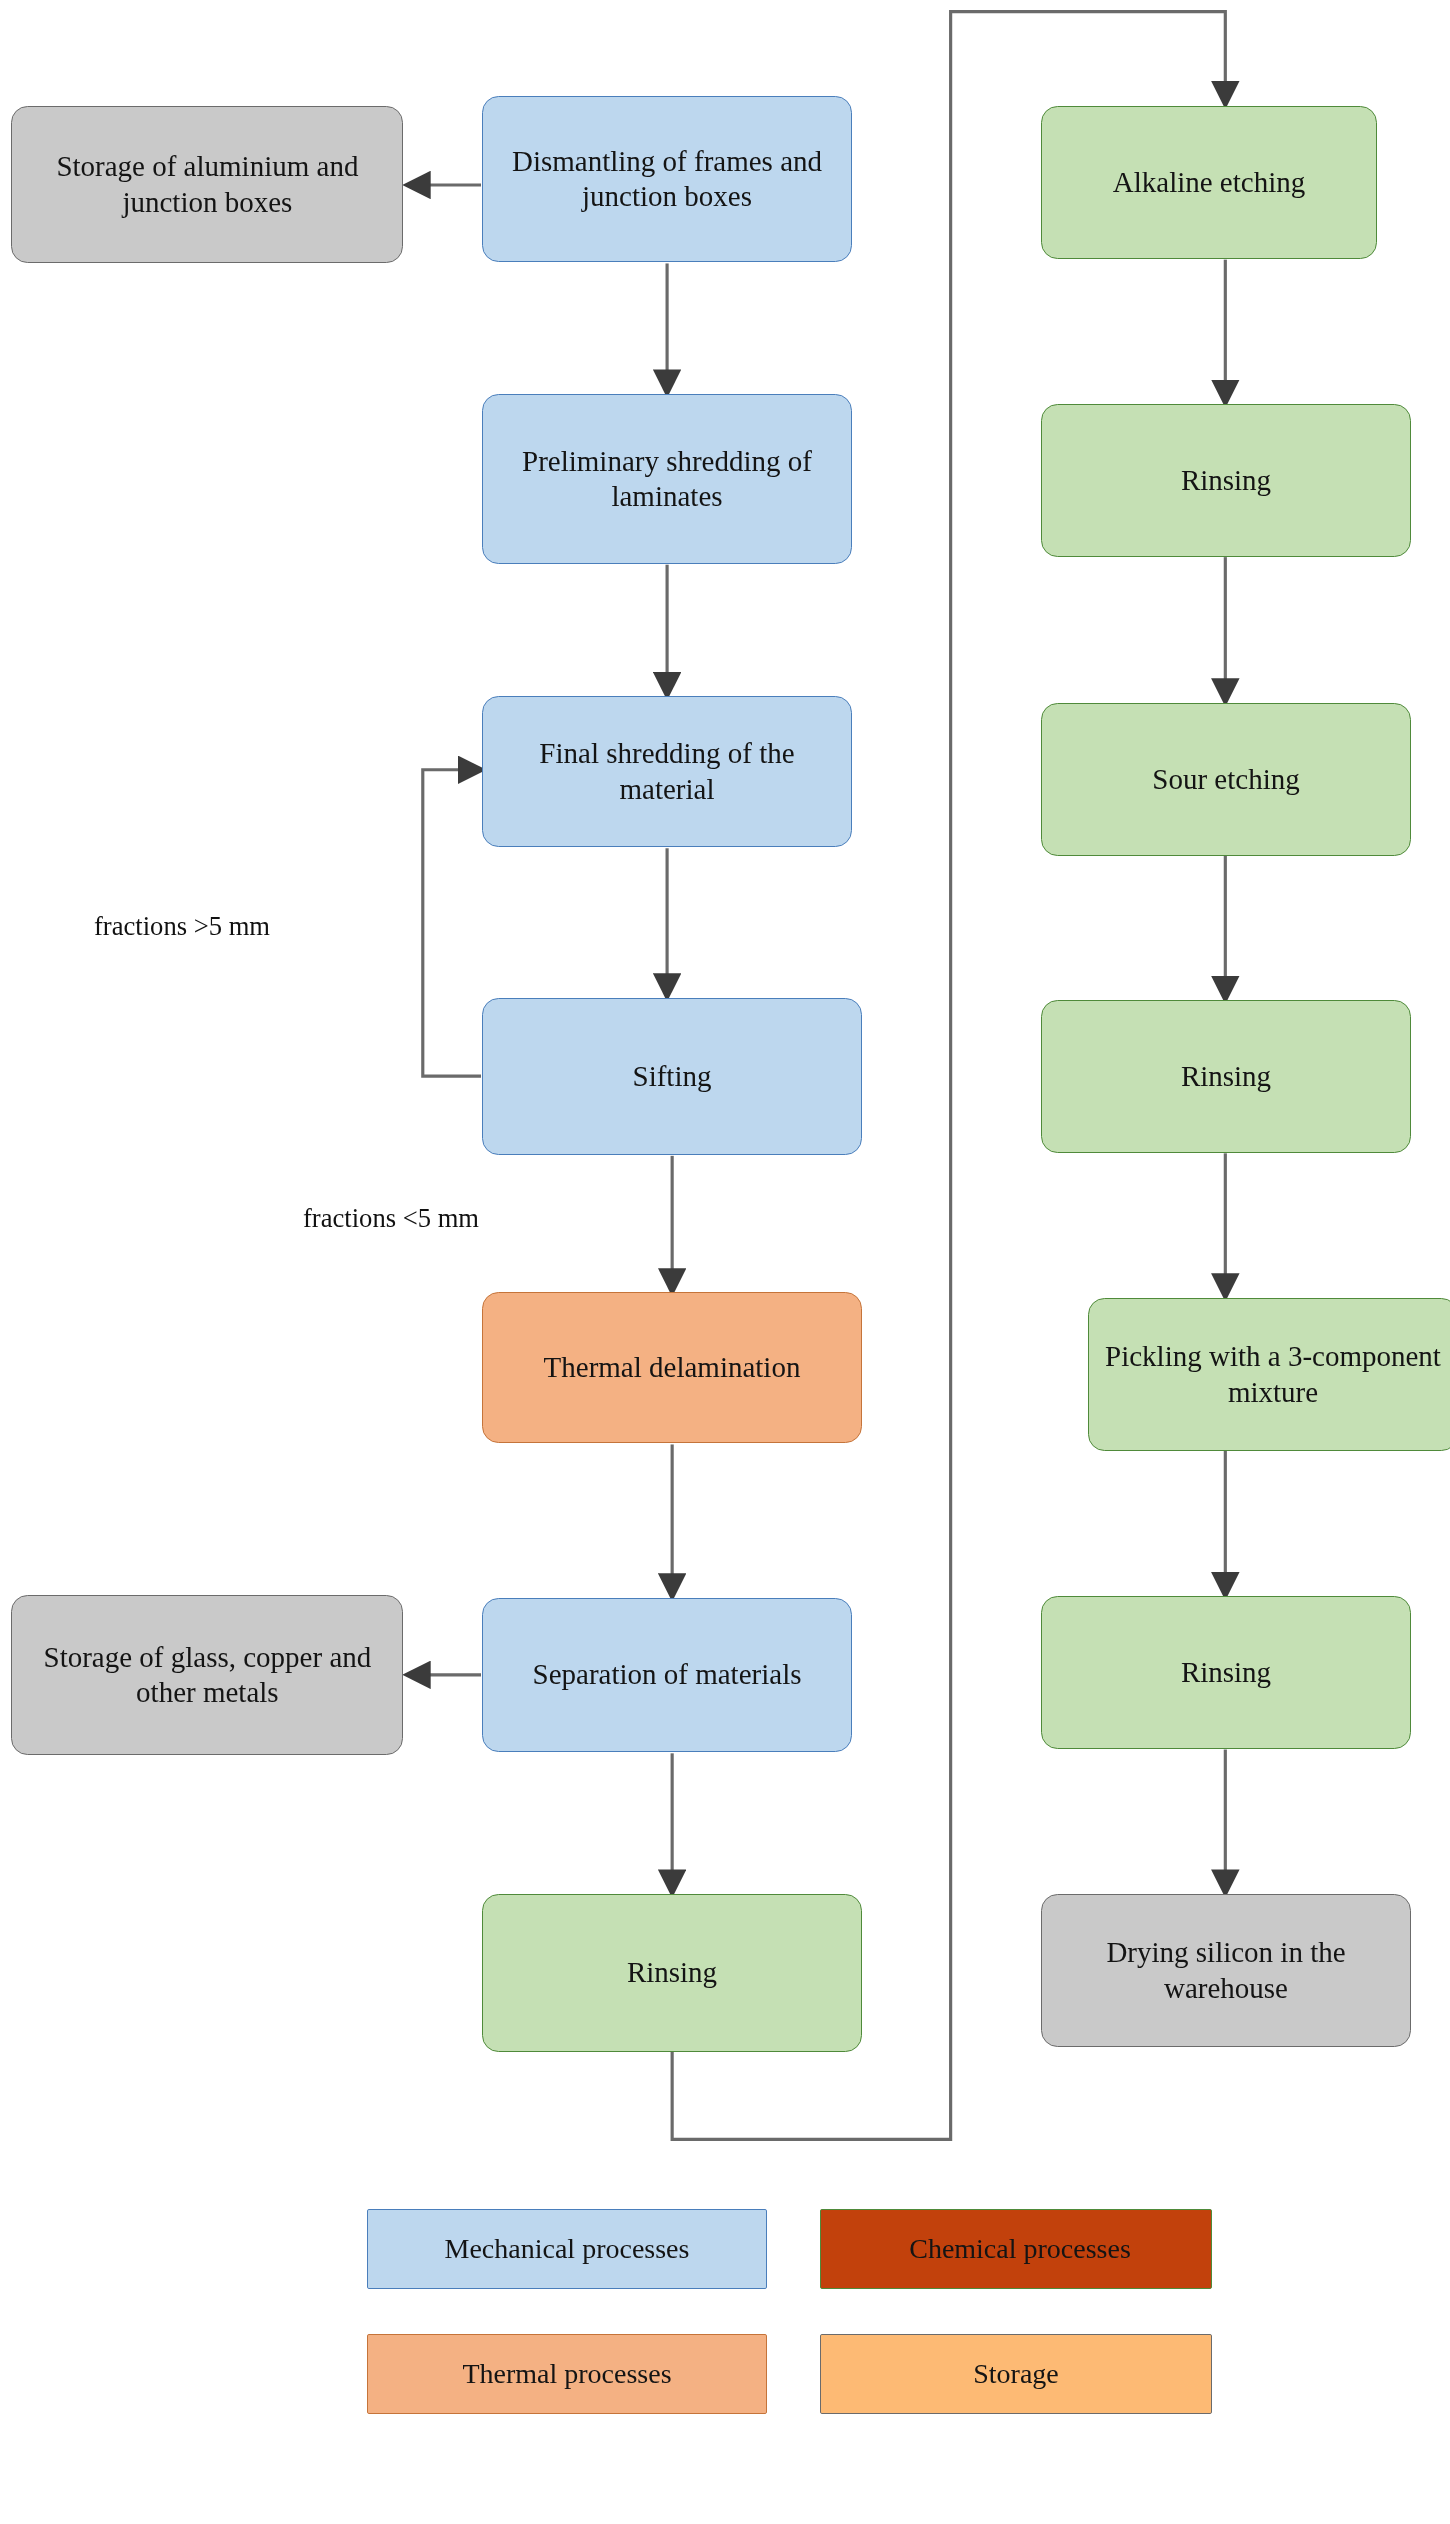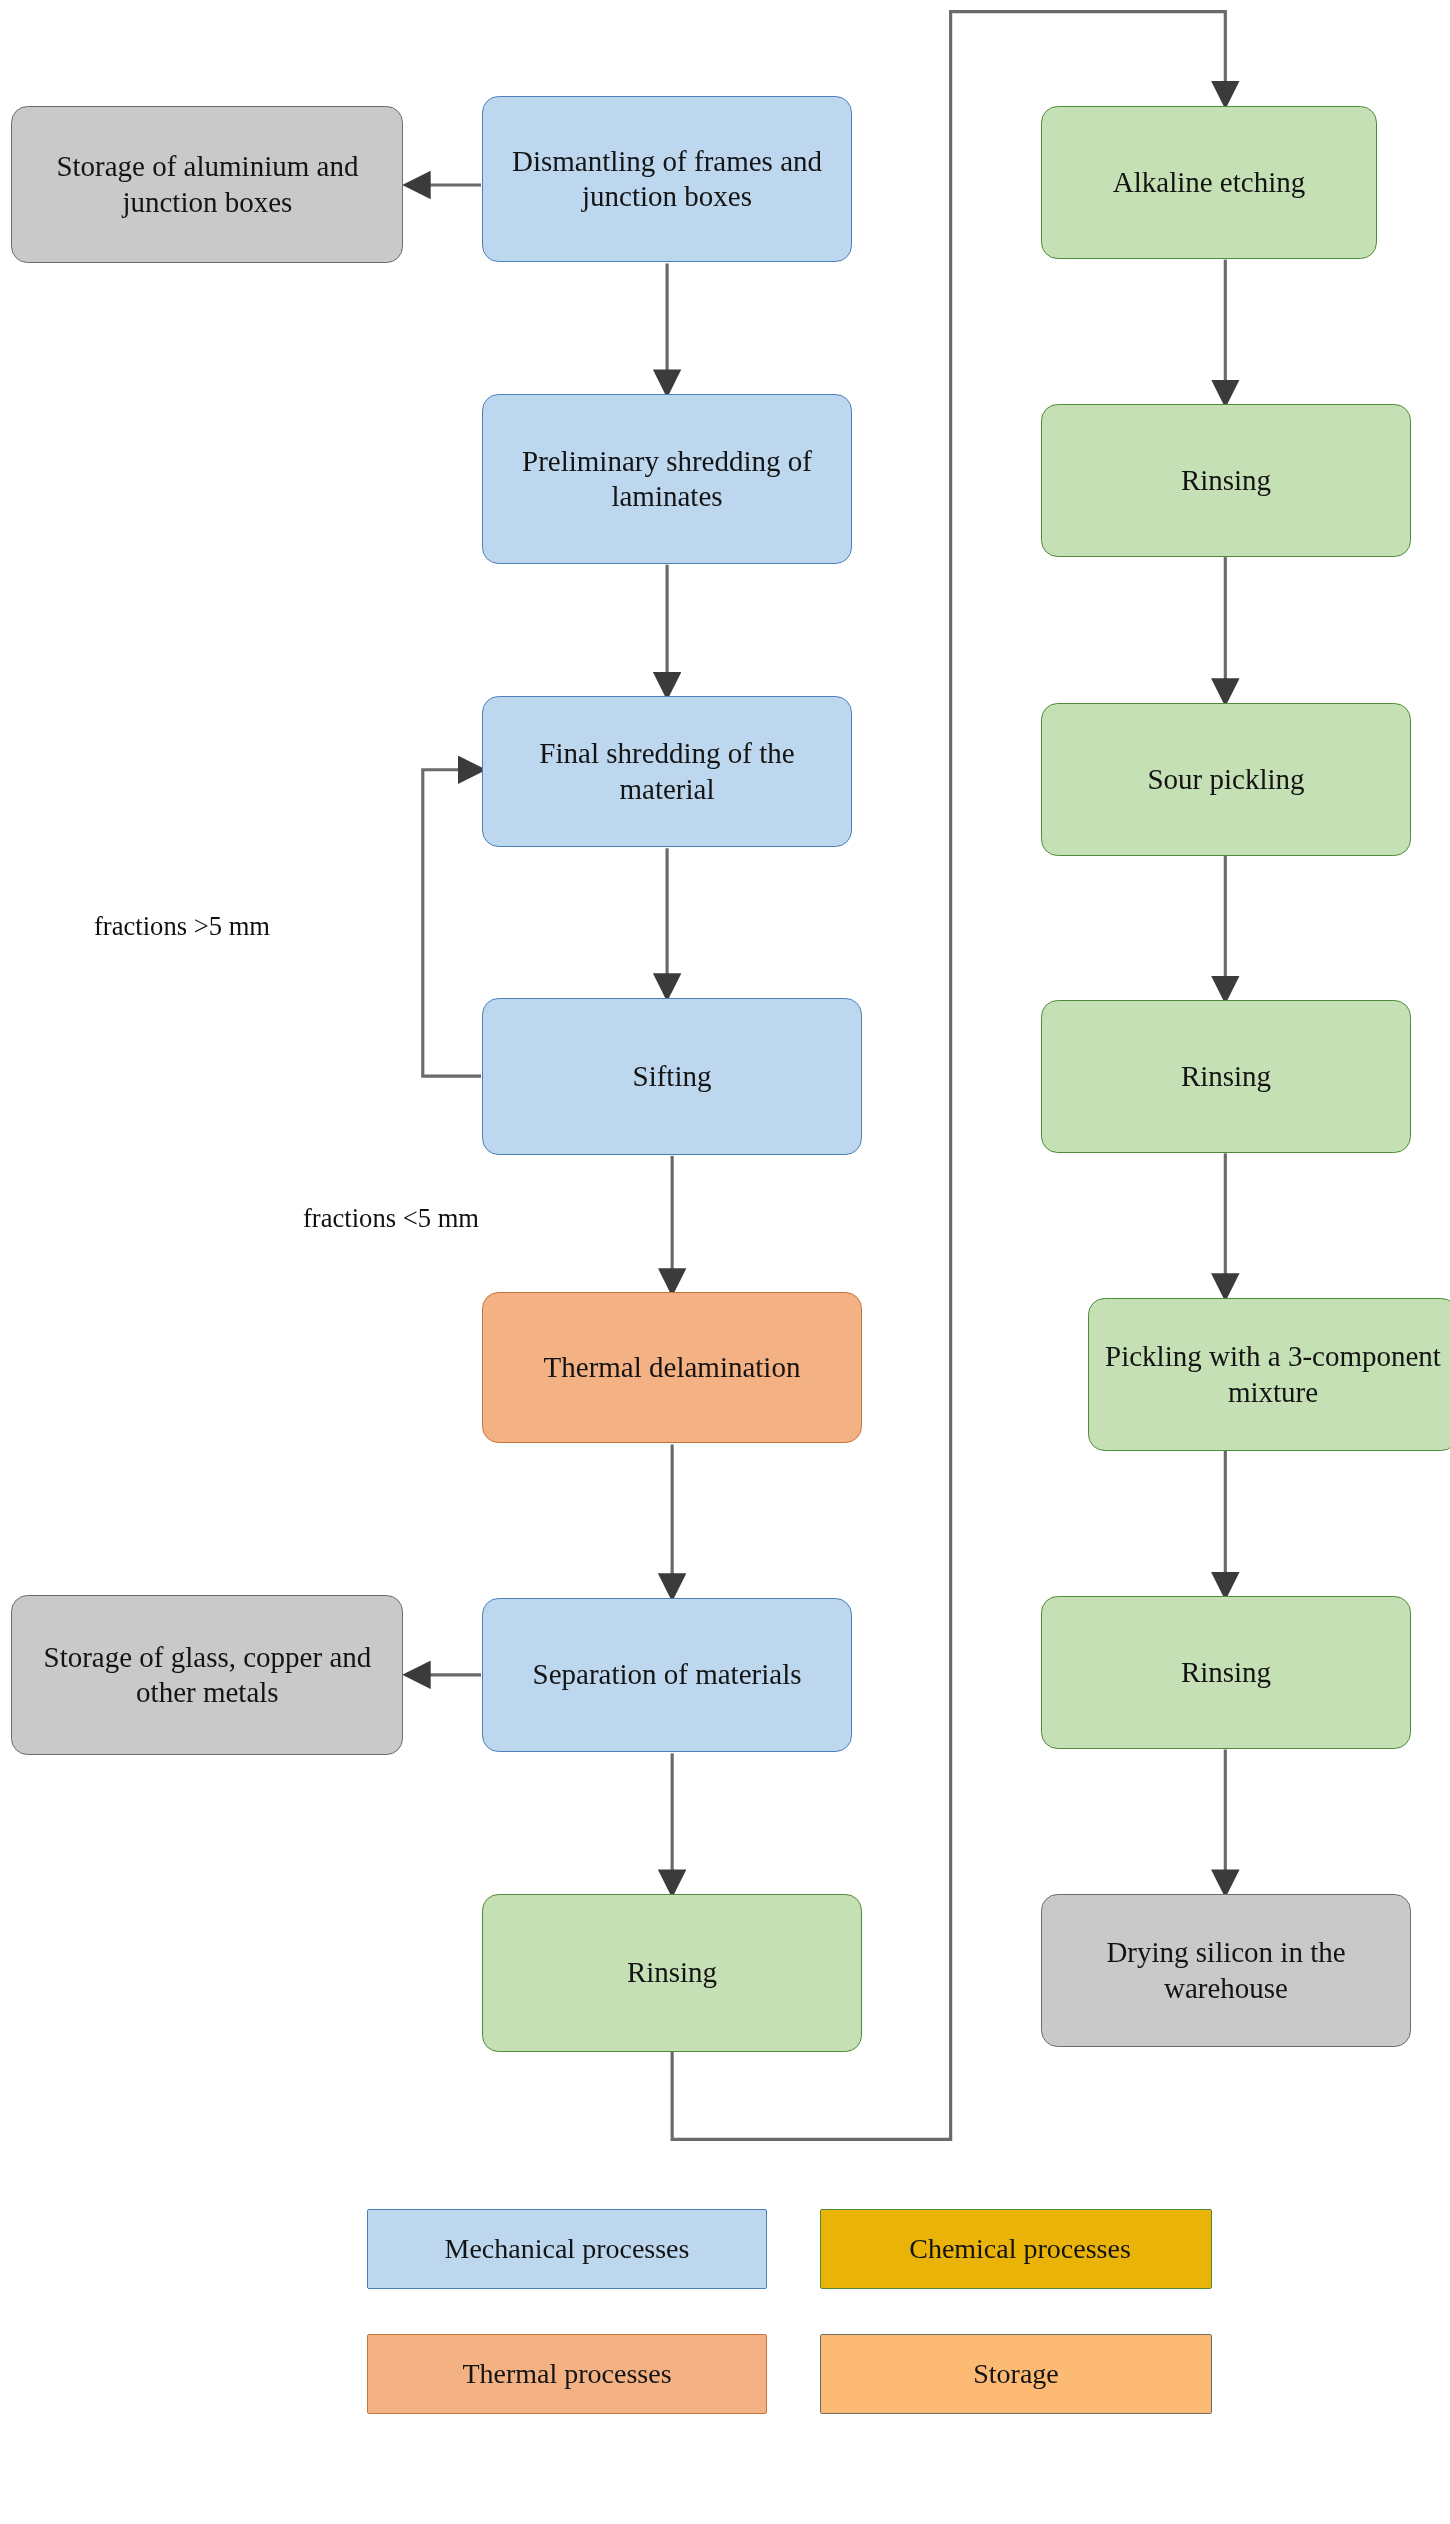--- a/index.html
+++ b/index.html
@@ -54,21 +54,21 @@
     border: 1.9px solid #5c5c5c;
     border-radius: 1.9px;
     display: flex;
     align-items: center;
     justify-content: center;
     text-align: center;
     font-size: 28px;
     color: #141414;
   }
   .legend-box.mech { background: #bdd7ee; border-color: #4a7ebb; }
-  .legend-box.chem { background: #eab308; border-color: #4f8a3a; padding-left: 8px; }
+  .legend-box.chem { background: #c2410c; border-color: #4f8a3a; padding-left: 8px; }
   .legend-box.therm { background: #f4b183; border-color: #c5743a; }
   .legend-box.stor { background: #fdba74; border-color: #6b6b6b; }
 
   .edge-label {
     position: absolute;
     font-size: 26.6px;
     color: #111111;
     white-space: nowrap;
   }
   svg.arrows {
@@ -160,21 +160,21 @@
 
   <div class="node chem" style="left:1041px; top:106px; width:336px; height:153px;">
     <span>Alkaline etching</span>
   </div>
 
   <div class="node chem" style="left:1041px; top:404px; width:370px; height:153px;">
     <span>Rinsing</span>
   </div>
 
   <div class="node chem" style="left:1041px; top:703px; width:370px; height:153px;">
-    <span>Sour pickling</span>
+    <span>Sour etching</span>
   </div>
 
   <div class="node chem" style="left:1041px; top:1000px; width:370px; height:153px;">
     <span>Rinsing</span>
   </div>
 
   <div class="node chem" style="left:1088px; top:1298px; width:370px; height:153px;">
     <span>Pickling with a 3-component mixture</span>
   </div>
 

